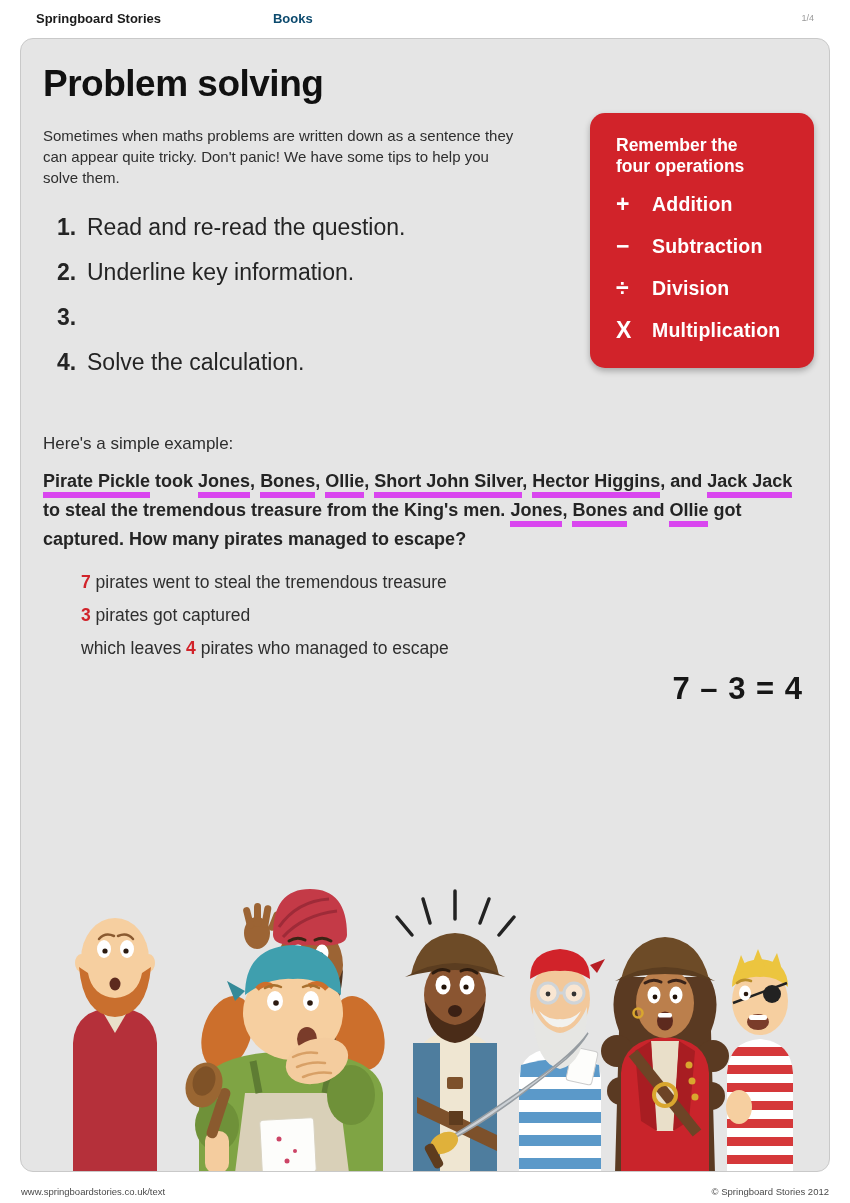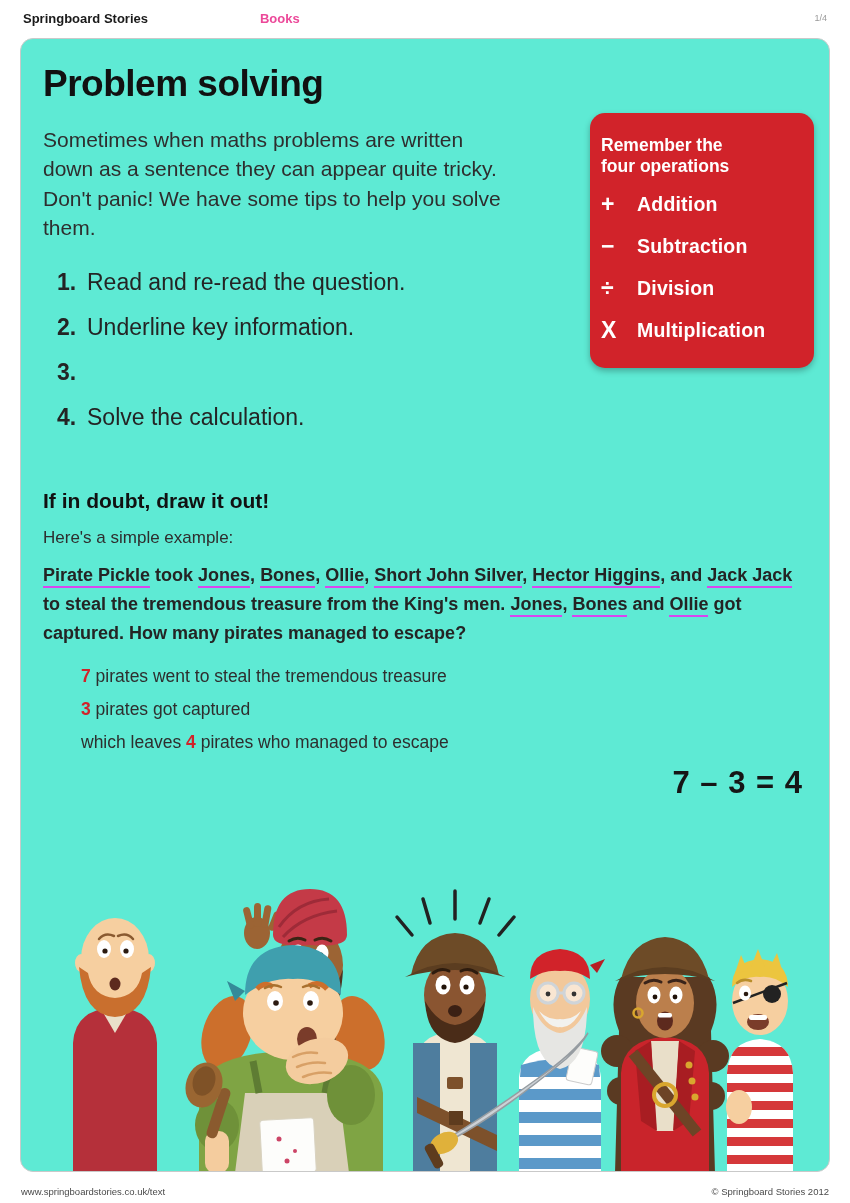--- a/index.html
+++ b/index.html
@@ -1,47 +1,47 @@
 <!DOCTYPE html>
 <html><head>
 <meta charset="utf-8">
 <style>
   html,body{margin:0;padding:0;}
   body{
     width:850px;height:1203px;position:relative;background:#ffffff;
     font-family:"Liberation Sans", sans-serif;color:#2e2e2e;overflow:hidden;
   }
   
-  .topbar{position:absolute;top:0;left:0;right:0;height:36px;display:flex;align-items:center;padding:0 23px;box-sizing:border-box;}
+  .topbar{position:absolute;top:0;left:0;right:0;height:36px;display:flex;align-items:center;padding:0 36px;box-sizing:border-box;}
   .brand{font-size:13px;font-weight:bold;color:#1a1a1a;}
-  .nav-books{margin-left:112px;font-size:13px;font-weight:bold;color:#ec4899;}
+  .nav-books{margin-left:112px;font-size:13px;font-weight:bold;color:#0c4a6e;}
   .page-ind{margin-left:auto;font-size:9px;color:#9a9a9a;}
   
-  .card{position:absolute;left:20px;right:20px;top:38px;bottom:31px;background:#5eead4;
+  .card{position:absolute;left:20px;right:20px;top:38px;bottom:31px;background:#e5e5e5;
     border:1px solid #c9c9c9;border-radius:13px;overflow:hidden;}
   .content{position:relative;padding:16px 20px 0 22px;}
   .page-title{font-size:37px;font-weight:bold;color:#111;letter-spacing:-0.5px;margin:8px 0 20px 0;}
-  .intro{width:472px;font-size:21px;line-height:1.4;color:#2e2e2e;margin-top:12px;}
+  .intro{width:472px;font-size:15px;line-height:1.4;color:#2e2e2e;margin-top:12px;}
   .steps{margin-top:26px;}
   .step{display:flex;align-items:baseline;font-size:23px;color:#242424;margin-bottom:18px;}
   .step-num{font-weight:bold;width:44px;padding-left:14px;box-sizing:border-box;flex:none;}
   
   .ops-box{position:absolute;top:74px;right:15px;width:224px;box-sizing:border-box;
-    background:#d1232a;border-radius:15px;padding:22px 14px 24px 11px;
+    background:#d1232a;border-radius:15px;padding:22px 14px 24px 26px;
     box-shadow:0 3px 6px rgba(0,0,0,0.28);}
   .ops-title{color:#fff;font-weight:bold;font-size:17.5px;line-height:1.18;width:150px;margin-bottom:6px;}
   .op-row{display:flex;align-items:center;margin-top:15px;}
   .op-symbol{width:36px;font-size:23px;font-weight:bold;color:#fff;flex:none;}
   .op-label{font-size:19.5px;font-weight:bold;color:#fff;letter-spacing:0.2px;}
   
   .example{margin-top:58px;}
   .example-heading{font-size:21px;font-weight:bold;color:#111;margin:0;}
   .example-lead{font-size:17px;margin-top:15px;}
   .problem{font-size:18px;font-weight:bold;line-height:1.62;color:#242424;margin-top:13px;width:754px;}
-  .problem .u{border-bottom:2px solid #d946ef;padding-bottom:1px;}
+  .problem .u{border-bottom:6px solid #d946ef;padding-bottom:1px;}
   .working{margin-top:4px;margin-left:38px;font-size:17.5px;color:#2e2e2e;}
   .working-line{margin-bottom:12px;}
   .red{color:#d1232a;font-weight:bold;}
   .equation{margin-top:8px;width:760px;text-align:right;font-size:31px;font-weight:bold;color:#161616;letter-spacing:1px;}
   
   .pirates{position:absolute;left:0;bottom:-2px;width:100%;height:294px;display:block;}
   
   .footer{position:absolute;bottom:6px;left:21px;right:21px;display:flex;justify-content:space-between;
     font-size:9.5px;color:#4a4a4a;}
 </style>
@@ -93,21 +93,20 @@
         <span class="op-symbol">÷</span>
         <span class="op-label">Division</span>
       </div>
       <div class="op-row">
         <span class="op-symbol">X</span>
         <span class="op-label">Multiplication</span>
       </div>
     </div>
 
     <div class="example">
-      <h2 class="example-heading">If in doubt, draw it out!</h2>
       <div class="example-lead">Here's a simple example:</div>
       <p class="problem"><span class="u">Pirate Pickle</span><span> took </span><span class="u">Jones</span><span>, </span><span class="u">Bones</span><span>, </span><span class="u">Ollie</span><span>, </span><span class="u">Short John Silver</span><span>, </span><span class="u">Hector Higgins</span><span>, and </span><span class="u">Jack Jack</span><span> to steal the tremendous treasure from the King's men. </span><span class="u">Jones</span><span>, </span><span class="u">Bones</span><span> and </span><span class="u">Ollie</span><span> got captured. How many pirates managed to escape?</span></p>
       <div class="working">
         <div class="working-line"><span class="red">7</span><span> pirates went to steal the tremendous treasure</span></div>
         <div class="working-line"><span class="red">3</span><span> pirates got captured</span></div>
         <div class="working-line"><span>which leaves </span><span class="red">4</span><span> pirates who managed to escape</span></div>
       </div>
       <div class="equation">7 – 3 = 4</div>
     </div>
   </div>

